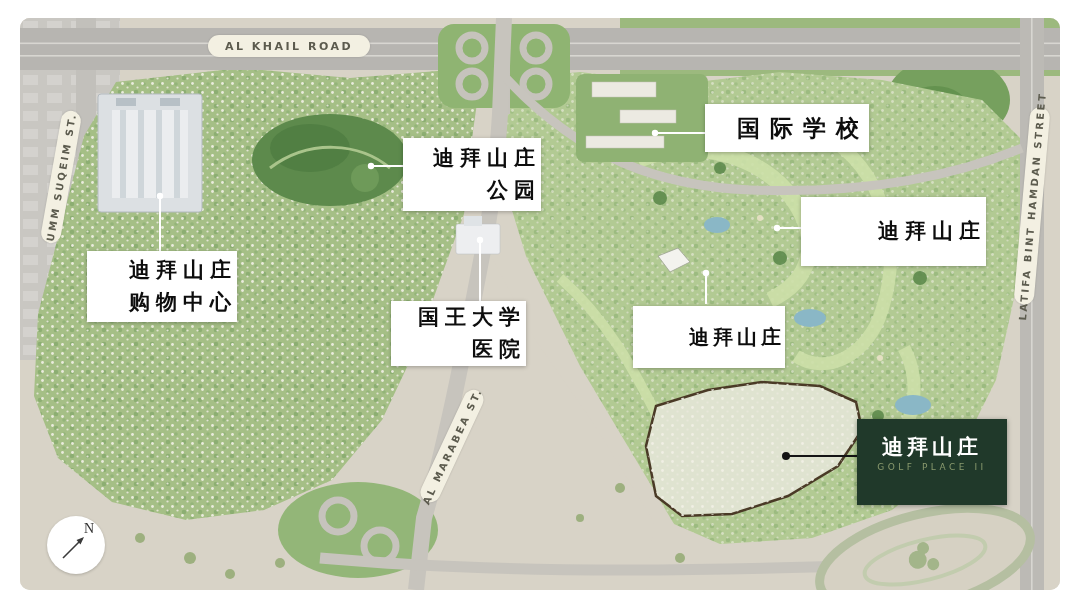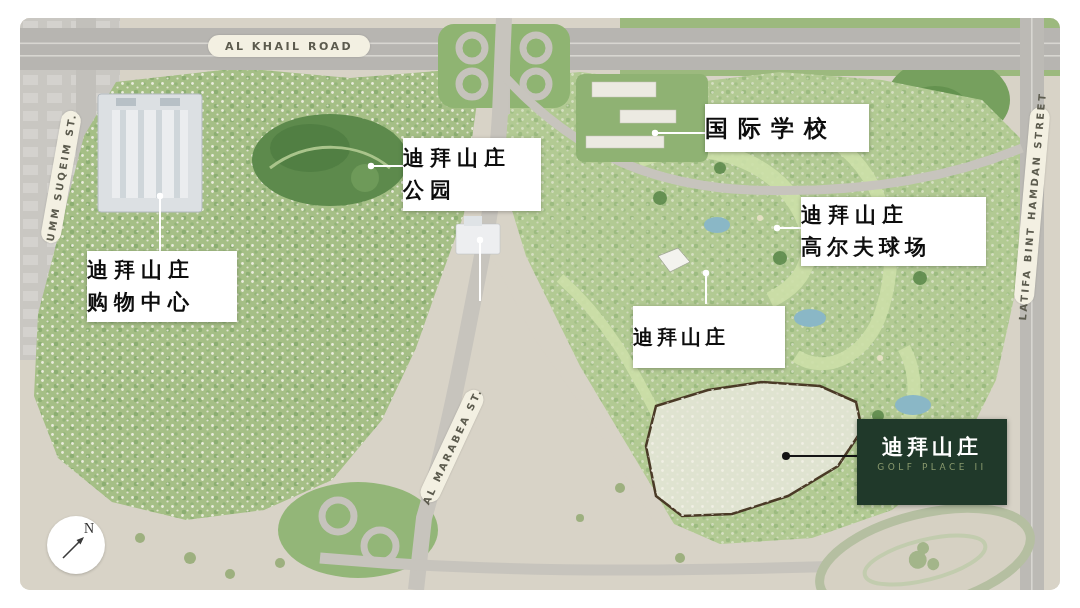--- a/index.html
+++ b/index.html
@@ -13,21 +13,21 @@
   .pill{position:absolute;background:#f3f0e2;color:#5c5b4e;font-size:10px;font-weight:700;
     letter-spacing:2.5px;border-radius:999px;display:flex;align-items:center;justify-content:center;
     white-space:nowrap;box-shadow:0 0 2px rgba(0,0,0,.18);z-index:4;}
   .pill-alkhail{left:208px;top:35px;width:162px;height:22px;font-size:11px;}
   .pill-ummsuqeim{left:61px;top:177px;width:134px;height:20px;transform:translate(-50%,-50%) rotate(-80deg);}
   .pill-latifa{left:1032px;top:206px;width:198px;height:20px;transform:translate(-50%,-50%) rotate(-85deg);}
   .pill-almarabea{left:452px;top:446px;width:122px;height:20px;transform:translate(-50%,-50%) rotate(-65deg);}
 
   
   .label-box{position:absolute;background:#ffffff;color:#0d0d0d;font-weight:700;text-align:center;
-    display:flex;flex-direction:column;justify-content:center;align-items:flex-start;
+    display:flex;flex-direction:column;justify-content:center;align-items:flex-end;
     box-shadow:0 1px 4px rgba(0,0,0,.28);z-index:5;line-height:1.5;}
   .label-box .l1,.label-box .l2{white-space:nowrap;}
   .box-school{left:705px;top:104px;width:164px;height:48px;font-size:23px;letter-spacing:10px;}
   .box-park{left:403px;top:138px;width:138px;height:73px;font-size:21px;letter-spacing:6px;}
   .box-golfcourse{left:801px;top:197px;width:185px;height:69px;font-size:21px;letter-spacing:6px;}
   .box-golfcourse .l2{letter-spacing:5px;}
   .box-mall{left:87px;top:251px;width:150px;height:71px;font-size:21px;letter-spacing:6px;}
   .box-hospital{left:391px;top:301px;width:135px;height:65px;font-size:21px;letter-spacing:6px;}
   .box-golfclub{left:633px;top:306px;width:152px;height:62px;font-size:20px;letter-spacing:4px;}
   .box-golfclub .l2{letter-spacing:1px;font-size:20px;}
@@ -229,25 +229,28 @@
 
   <div class="label-box box-school">
     <div class="l1">国际学校</div>
   </div>
   <div class="label-box box-park">
     <div class="l1">迪拜山庄</div>
     <div class="l2">公园</div>
   </div>
   <div class="label-box box-golfcourse">
     <div class="l1">迪拜山庄</div>
-    <div class="l2">高尔夫球场</div>
   </div>
   <div class="label-box box-mall">
     <div class="l1">迪拜山庄</div>
     <div class="l2">购物中心</div>
+  </div>
+  <div class="label-box box-hospital">
+    <div class="l1">国王大学</div>
+    <div class="l2">医院</div>
   </div>
   <div class="label-box box-golfclub">
     <div class="l1">迪拜山庄</div>
   </div>
 
   <div class="project-card">
     <div class="pname">迪拜山庄</div>
     <div class="psub">GOLF PLACE II</div>
   </div>
 

